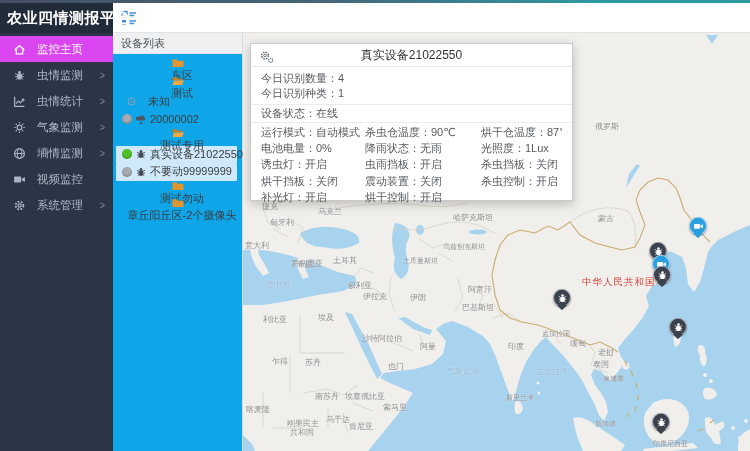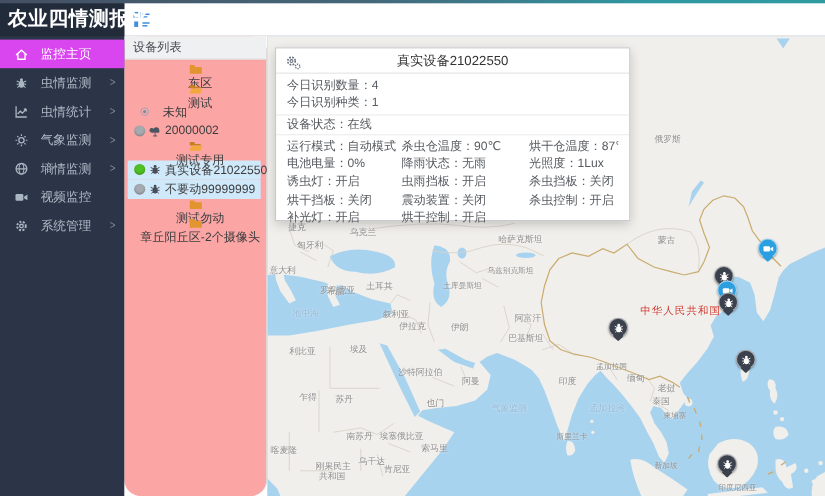--- a/index.html
+++ b/index.html
@@ -5,35 +5,35 @@
   html,body{margin:0;padding:0;background:#dfe3e8;}
   *{box-sizing:border-box;}
   .screen{position:relative;width:750px;height:451px;overflow:hidden;
     font-family:"Liberation Sans","DejaVu Sans",sans-serif;background:#fff;}
   
   .topstrip{position:absolute;left:0;top:0;width:750px;height:3px;z-index:60;
     background:linear-gradient(90deg,#454f63,#44687a 45%,#2f99a3 80%,#2f9aa0);}
   
   .sidebar{position:absolute;left:0;top:0;width:113px;height:451px;background:#2c3547;z-index:50;}
   .sidebar-title{height:33px;line-height:35px;background:#222b3a;color:#fff;
-    font-size:18px;font-weight:bold;padding-left:7px;letter-spacing:.5px;white-space:nowrap;}
+    font-size:15px;font-weight:bold;padding-left:7px;letter-spacing:.5px;white-space:nowrap;}
   .side-menu{padding-top:3px;}
   .side-item{position:relative;height:26px;display:flex;align-items:center;
     padding-left:13px;color:#aeb9c6;font-size:11.5px;cursor:pointer;}
   .side-item.active{background:#d946ef;color:#fff;}
   .side-item .s-ico{width:13px;height:13px;margin-right:11px;display:inline-flex;flex:none;}
   .side-item .s-ico svg{width:13px;height:13px;}
   .side-item .arrow{position:absolute;right:8px;font-size:9px;color:#7d8苦a96;color:#7d8a96;transform:scaleY(1.2);}
   
   .toolbar{position:absolute;left:113px;top:3px;right:0;height:30px;background:#fff;z-index:40;
     border-bottom:1px solid #e2e2e2;display:flex;align-items:center;padding-left:8px;}
   .tree-toggle{width:16px;height:16px;display:inline-flex;cursor:pointer;}
   
-  .device-panel{position:absolute;left:113px;top:33px;width:130px;bottom:0;background:#fca5a5;
-    border-right:1px solid #d8dadd;z-index:30;border-radius:15px;}
+  .device-panel{position:absolute;left:113px;top:33px;width:130px;bottom:0;background:#0ea5e9;
+    border-right:1px solid #d8dadd;z-index:30;}
   .panel-header{height:21px;line-height:21px;background:#eef0f2;border-bottom:1px solid #e3e5e7;
     font-size:11px;color:#4a4f55;padding-left:8px;}
   .tree{padding-top:4px;}
   .tree-row{height:17.5px;display:flex;align-items:center;font-size:11px;color:#3c3c3c;
     white-space:nowrap;cursor:pointer;}
   .tree-row.folder{padding-left:9px;flex-direction:column;}
   .tree-row.unknown{padding-left:14px;}
   .tree-row.device{padding-left:6px;margin:0 5px 0 3px;border-radius:1px;}
   .tree-row.selected{background:#cfe9fb;}
   .t-ico{display:inline-flex;flex:none;}

